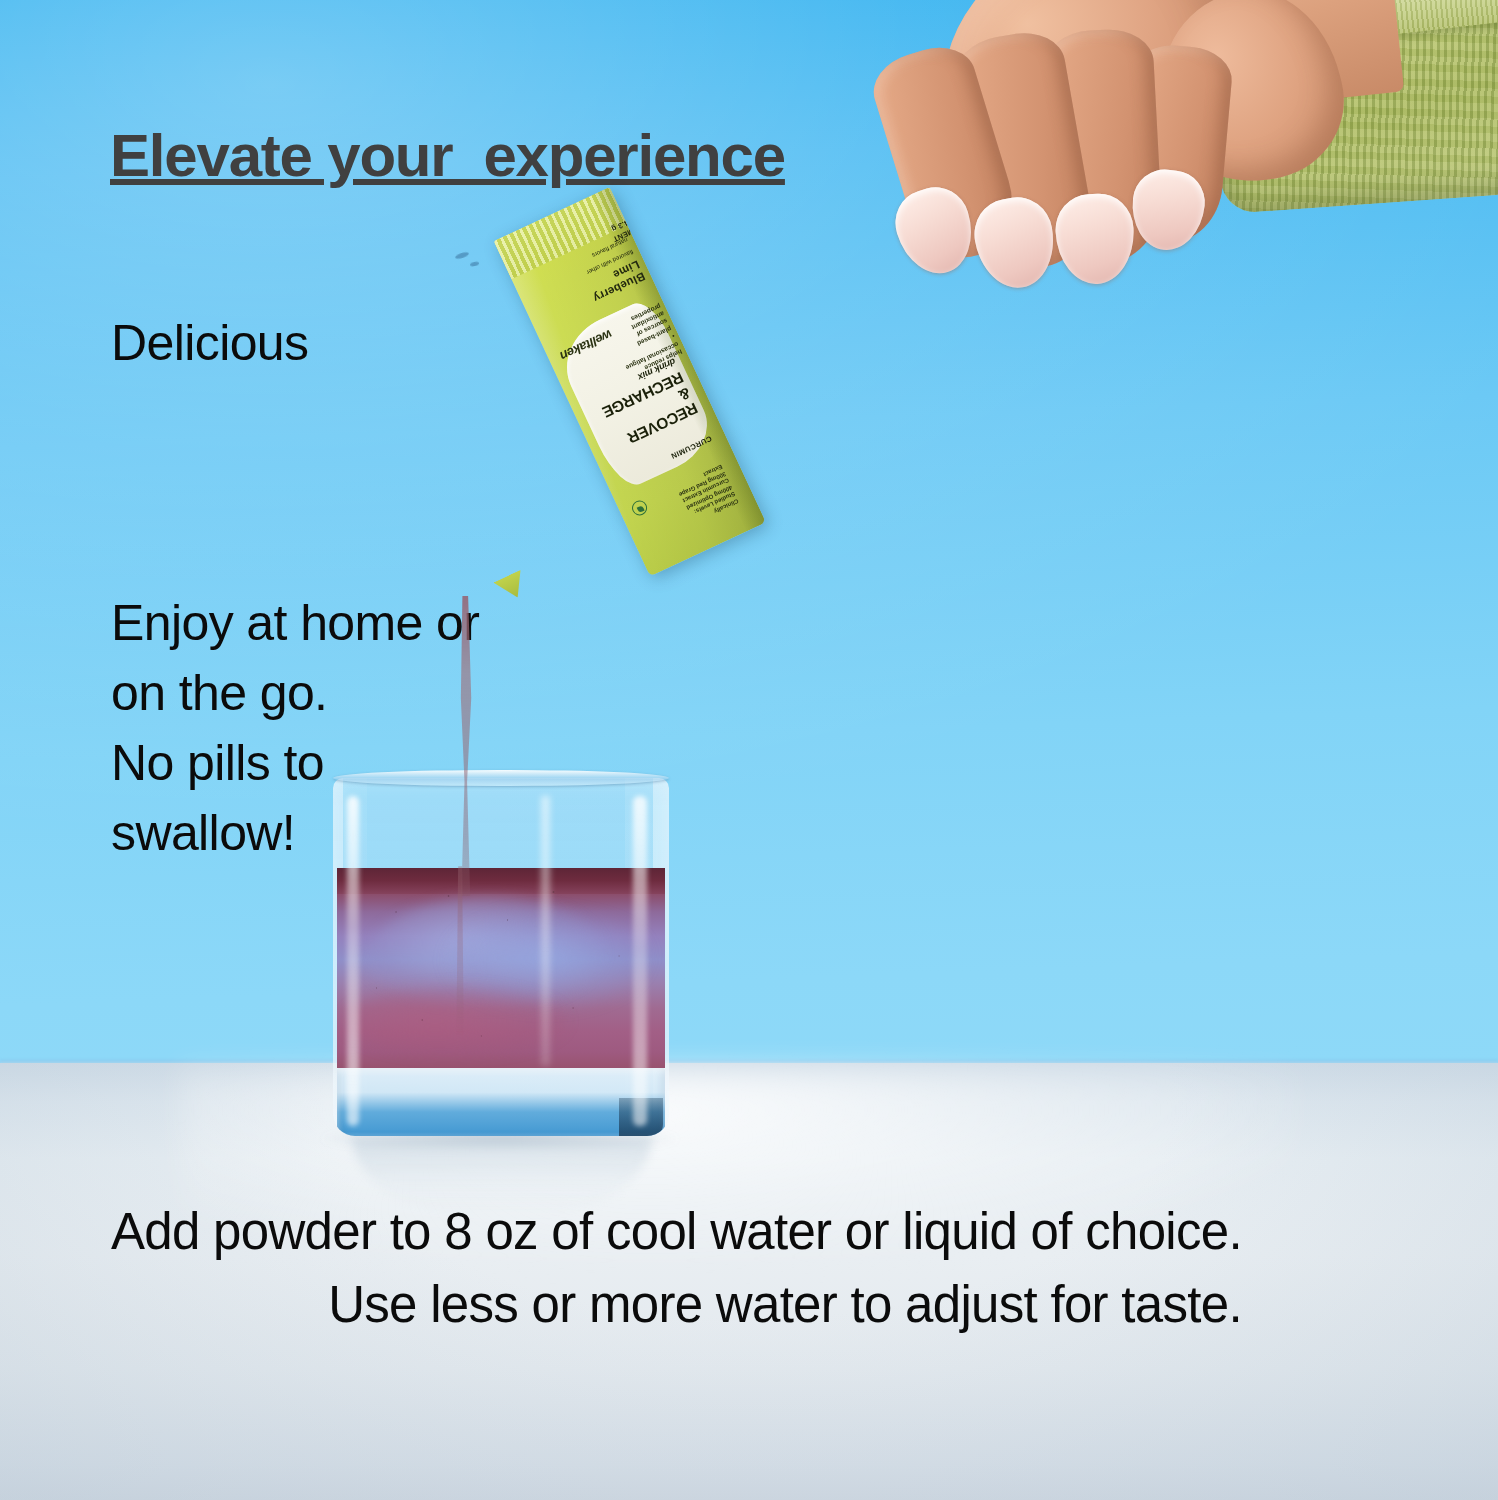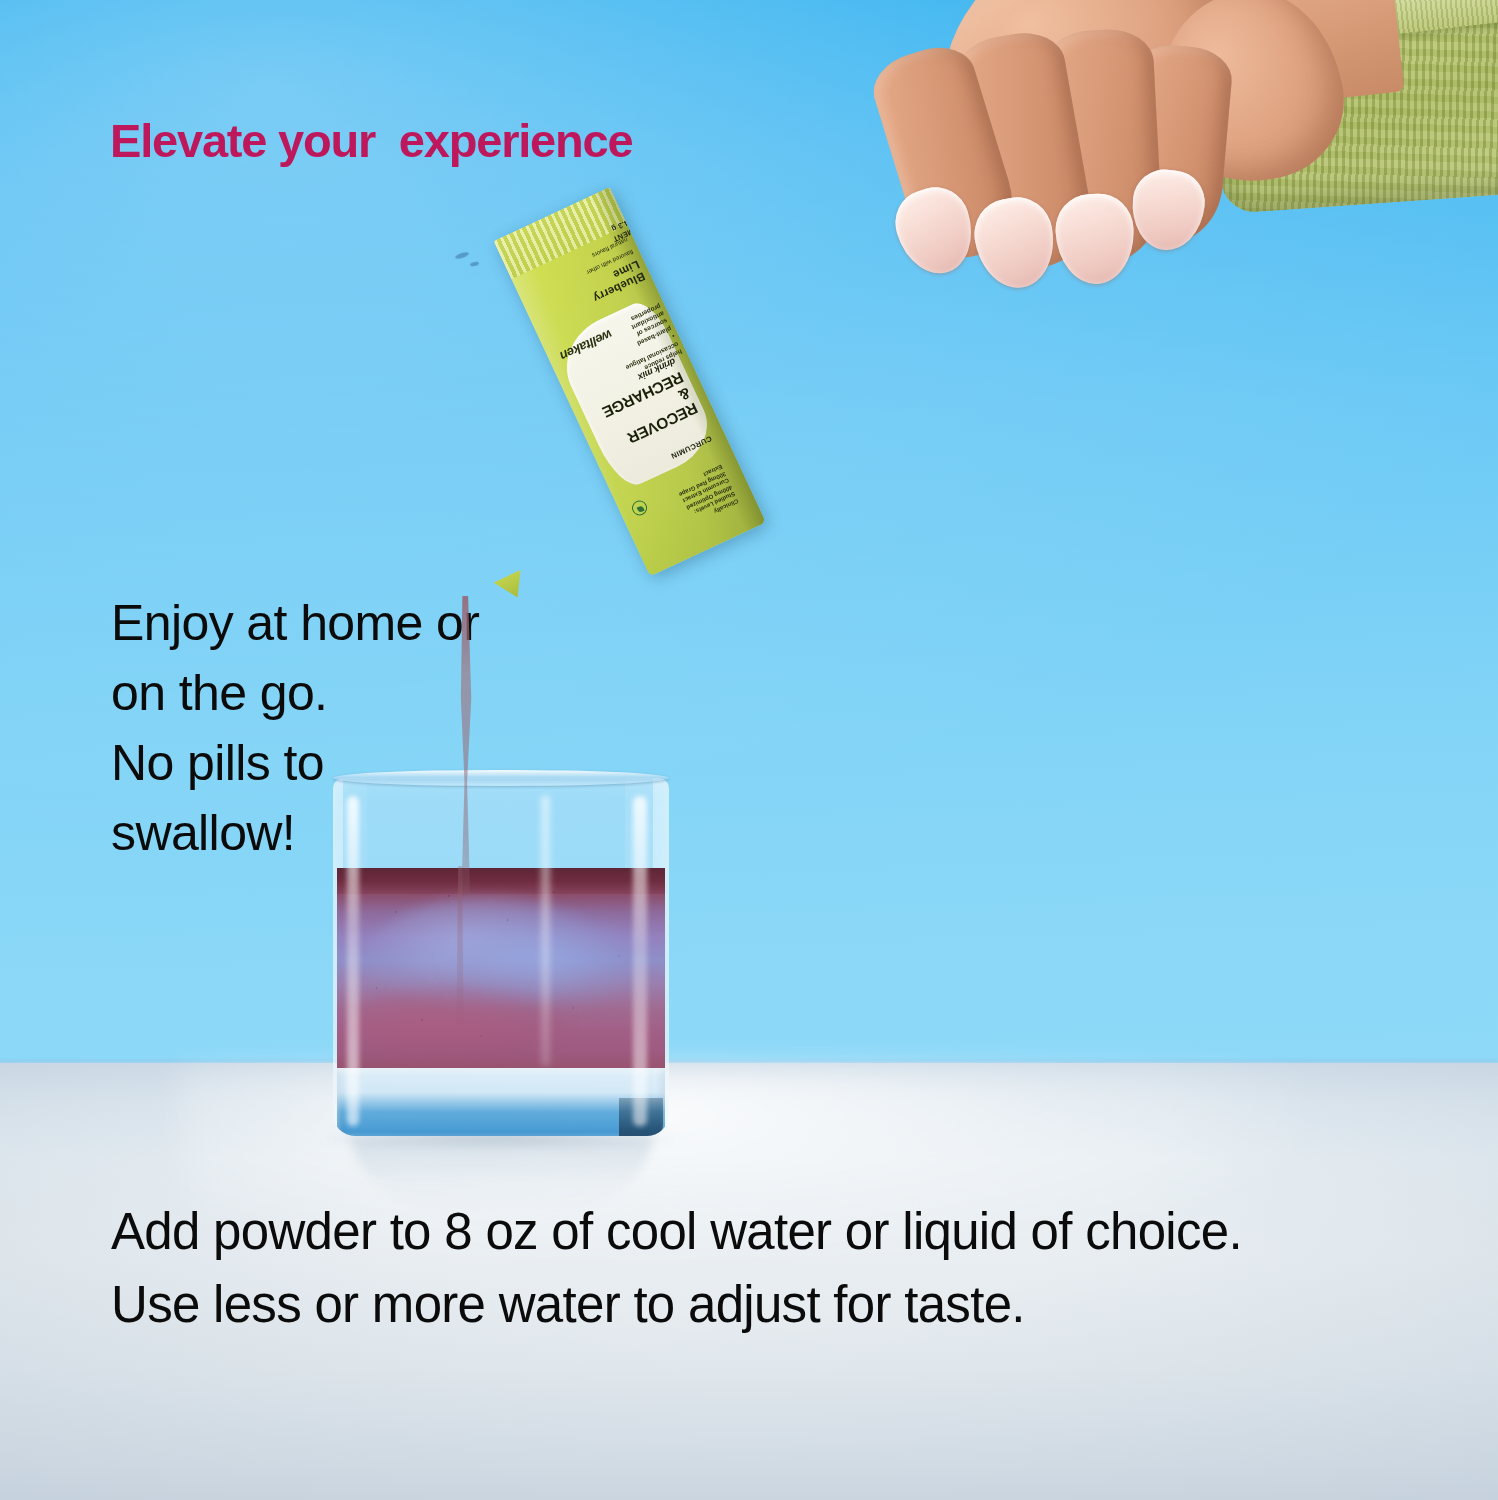--- a/index.html
+++ b/index.html
@@ -55,26 +55,27 @@
     left: 0; top: 1063px;
     width: 1498px; height: 437px;
     background: radial-gradient(ellipse 70% 120% at 50% 10%, rgba(255,255,255,0) 40%, rgba(170,190,206,0.30) 100%);
     pointer-events: none;
   }
 
   
   .headline {
     position: absolute;
     left: 110px; top: 86px;
-    font-size: 47px;
+    font-size: 60px;
     font-weight: 700;
     letter-spacing: -1.2px;
-    color: #be185d;
+    color: #404040;
     white-space: pre;
     line-height: 1.0;
+    text-decoration: underline;
   }
   .lede {
     position: absolute;
     left: 111px; top: 238px;
     font-size: 50px;
     font-weight: 400;
     letter-spacing: -0.6px;
     color: #0b0b0b;
     line-height: 70px;
     white-space: pre-line;
@@ -86,20 +87,21 @@
   }
   .caption {
     position: absolute;
     left: 111px; top: 1195px;
     font-size: 51px;
     font-weight: 400;
     letter-spacing: -0.7px;
     color: #0b0b0b;
     line-height: 73px;
     white-space: pre-line;
+    text-align: right;
   }
 
   
   .sleeve {
     position: absolute;
     left: 1215px; top: -16px;
     width: 300px; height: 220px;
     transform: rotate(-4deg);
     border-radius: 18px 10px 28px 34px;
     background:
@@ -598,21 +600,21 @@
       <div class="glass-high-l"></div>
       <div class="glass-high-mid"></div>
       <div class="glass-high-r"></div>
     </div>
     <div class="glass-rim"></div>
   </div>
 
   <h1 class="headline">Elevate your  experience</h1>
 
   <div class="lede">
-    <br>
+    <span>Delicious</span><br>
     <br>
     <span>Enjoy at home or
 on the go.
 No pills to
 swallow!</span>
   </div>
 
   <div class="caption">Add powder to 8 oz of cool water or liquid of choice.
 Use less or more water to adjust for taste.</div>
 

